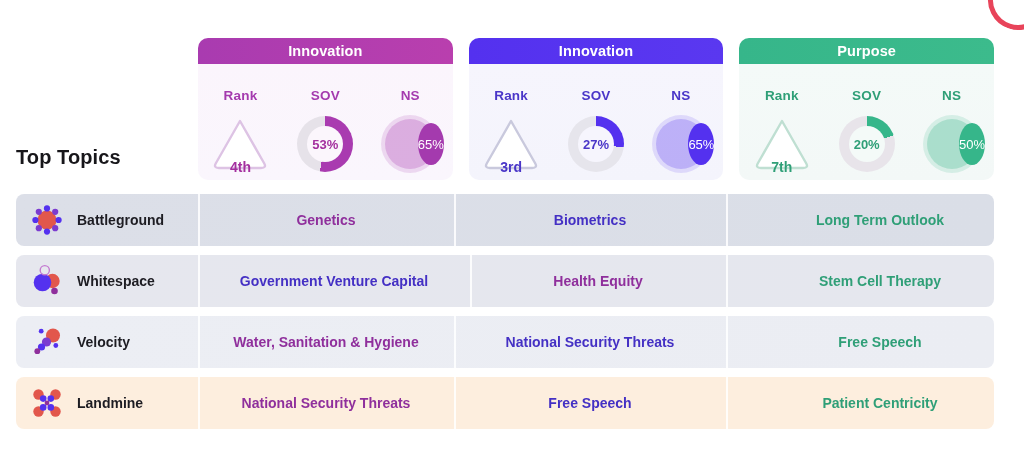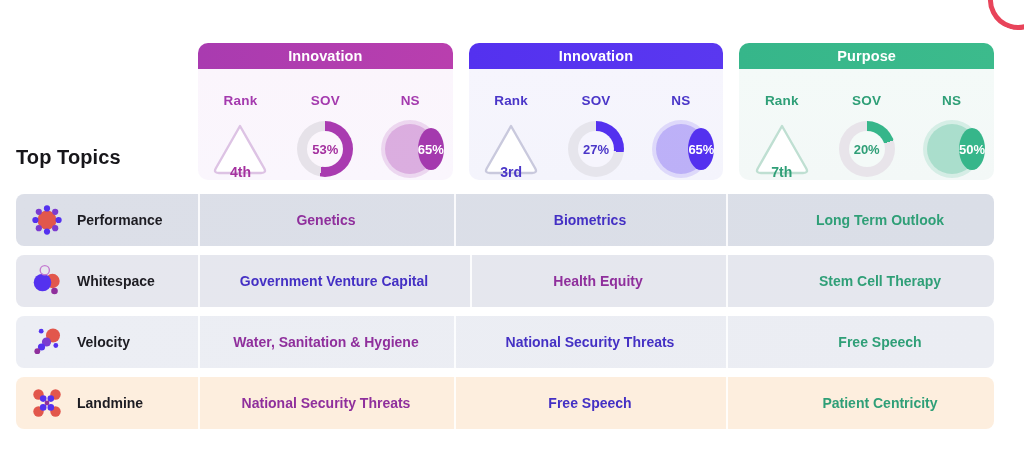--- a/index.html
+++ b/index.html
@@ -17,21 +17,21 @@
     position: absolute; top: -30px; right: -24px;
     width: 60px; height: 60px;
     border: 5px solid #e8445a;
     border-radius: 50%;
     clip-path: polygon(0 55%, 100% 55%, 100% 100%, 0 100%);
     transform: rotate(18deg);
   }
 
   
   .cards { position: absolute; left: 198px; top: 38px; width: 796px; height: 142px;
-           display: flex; gap: 16px; align-items: flex-end; }
+           display: flex; gap: 16px; }
   .card { flex: 1 1 0; border-radius: 10px; overflow: hidden;
           display: flex; flex-direction: column; }
   .card-header {
     height: 26px; display: flex; align-items: center; justify-content: center;
     color: #ffffff; font-size: 14.5px; font-weight: bold; letter-spacing: .1px;
   }
   .card-body { flex: 1; display: flex; }
   .metric { flex: 1 1 0; display: flex; flex-direction: column;
             align-items: center; justify-content: flex-start; padding-top: 24px; }
   .metric-label { font-size: 13.5px; font-weight: bold; letter-spacing: .2px; }
@@ -75,21 +75,21 @@
   .card.purpose .donut .hole    { background:#f4faf8; }
   .card.purpose .donut .pct     { color:#2f9f77; }
 
   
   .ns-wrap { width: 58px; height: 58px; position: relative;
              display:flex; align-items:center; justify-content:center; }
   .ns-halo { position:absolute; inset:0; border-radius:50%; }
   .ns-halo2 { position:absolute; inset:4px; border-radius:50%; }
   .ns-core { position:relative; width:42px; height:42px; border-radius:50%;
              display:flex; align-items:center; justify-content:center;
-             color:#fff; font-size:13px; font-weight:bold; z-index:2;margin-left:41px; }
+             color:#fff; font-size:13px; font-weight:normal; z-index:2;margin-left:41px; }
   .card.innovation .ns-halo { background: rgba(169,59,176,.16); }
   .card.innovation .ns-halo2{ background: rgba(169,59,176,.26); }
   .card.innovation .ns-core { background:#a43aae; }
   .card.performance .ns-halo { background: rgba(84,49,239,.14); }
   .card.performance .ns-halo2{ background: rgba(84,49,239,.24); }
   .card.performance .ns-core { background:#5431ef; }
   .card.purpose .ns-halo { background: rgba(54,182,138,.16); }
   .card.purpose .ns-halo2{ background: rgba(54,182,138,.27); }
   .card.purpose .ns-core { background:#36b68a; }
 
@@ -260,21 +260,21 @@
           <circle cx="17" cy="17" r="9.5" fill="#e2574c"></circle>
           <circle cx="17" cy="5.4" r="3.1" fill="#5431ef"></circle>
           <circle cx="25.2" cy="8.8" r="3.1" fill="#7b3bd0"></circle>
           <circle cx="28.6" cy="17" r="3.1" fill="#5431ef"></circle>
           <circle cx="25.2" cy="25.2" r="3.1" fill="#7b3bd0"></circle>
           <circle cx="17" cy="28.6" r="3.1" fill="#5431ef"></circle>
           <circle cx="8.8" cy="25.2" r="3.1" fill="#7b3bd0"></circle>
           <circle cx="5.4" cy="17" r="3.1" fill="#5431ef"></circle>
           <circle cx="8.8" cy="8.8" r="3.1" fill="#7b3bd0"></circle>
         </svg>
-        <span class="label">Performance</span>
+        <span class="label">Battleground</span>
       </div>
       <div class="tcell c0">Genetics</div>
       <div class="tcell c1">Biometrics</div>
       <div class="tcell c2">Long Term Outlook</div>
     </div>
 
     <div class="trow r1">
       <div class="tname">
         <svg class="ticon" viewBox="0 0 34 34">
           <circle cx="22.5" cy="17" r="7.2" fill="#e2574c"></circle>

